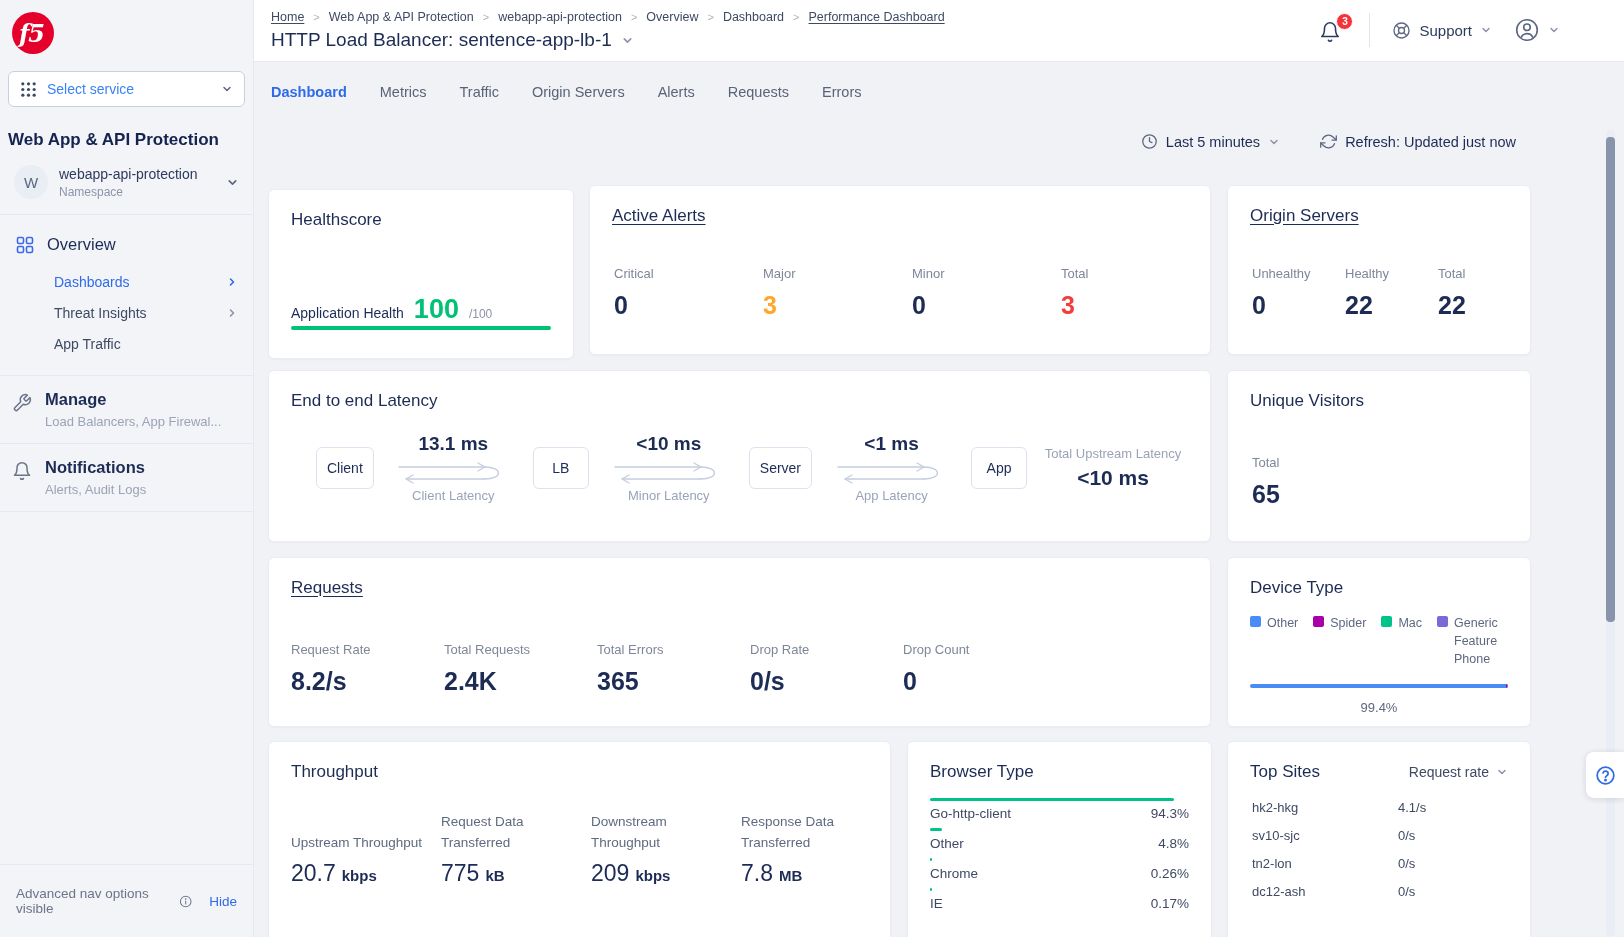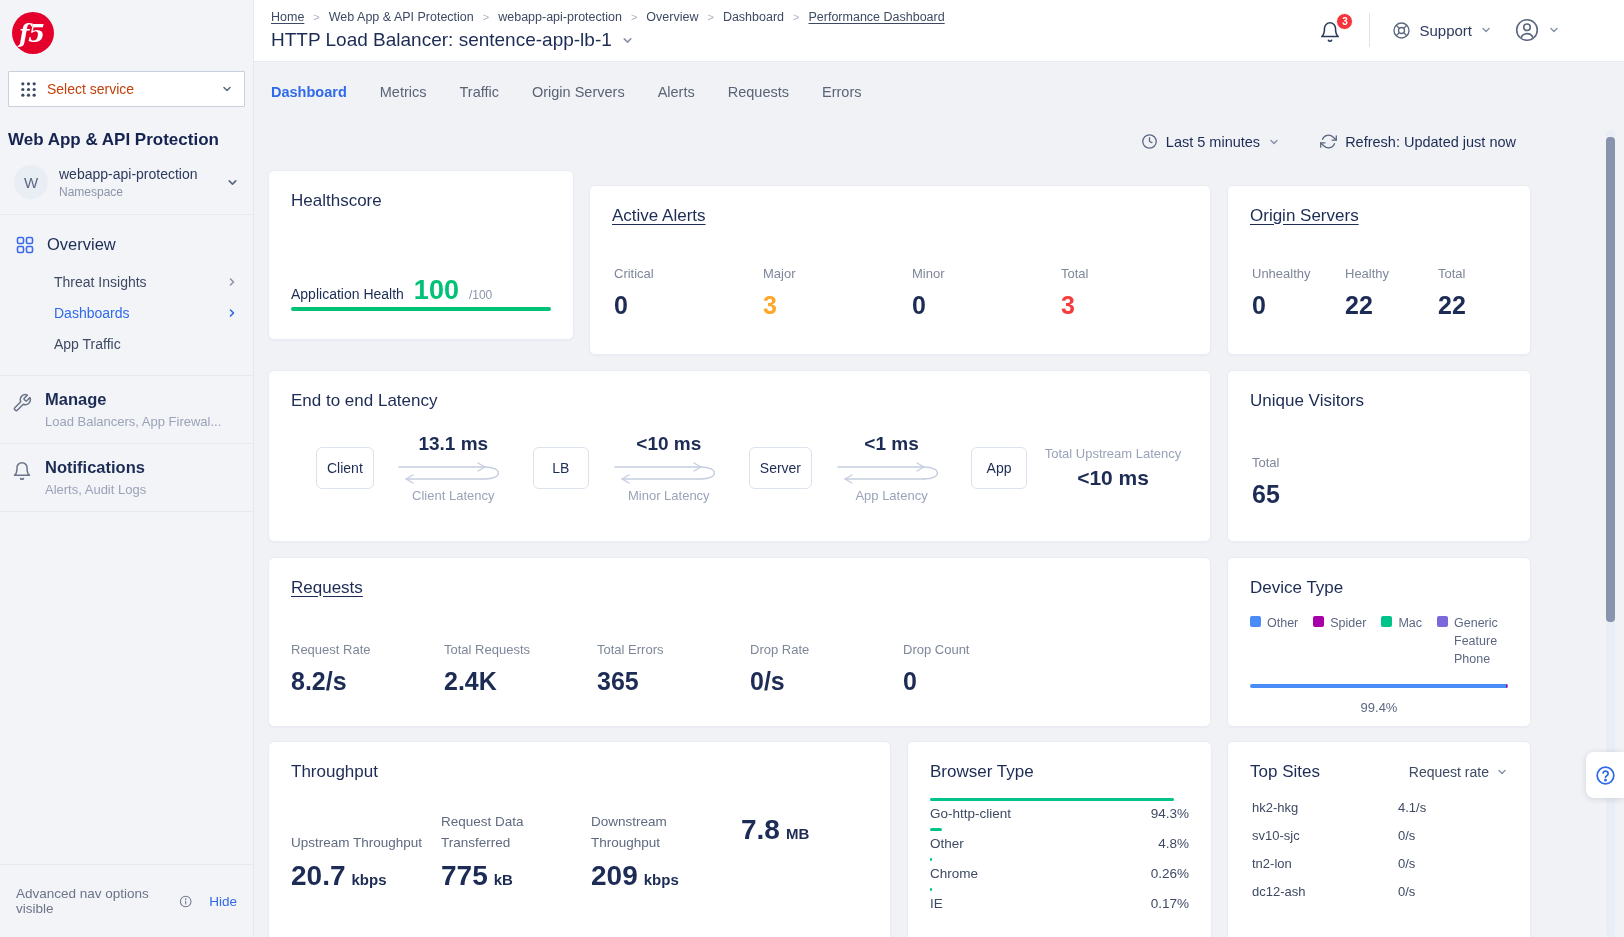--- a/index.html
+++ b/index.html
@@ -17,22 +17,22 @@
     position:absolute; left:0; top:0; width:254px; height:937px;
     background:#f3f4f8; border-right:1px solid #e4e8f0;
   }
   .logo {
     margin:12px 0 0 12px; width:42px; height:42px; border-radius:50%;
     background:#e4002b; color:#fff; display:flex; align-items:center; justify-content:center;
     font-family:"DejaVu Serif", serif; font-style:italic; font-weight:bold; font-size:24px;
     letter-spacing:-1px; padding-right:3px;
   }
   .select-service {
-    margin:17px 8px 0; height:36px; background:#fff; border:1px solid #c9d0dd; border-radius:1px;
-    display:flex; align-items:center; gap:10px; padding:0 11px; font-size:14px; color:#c2410c; cursor:pointer;justify-content:center;
+    margin:17px 8px 0; height:36px; background:#fff; border:1px solid #c9d0dd; border-radius:6px;
+    display:flex; align-items:center; gap:10px; padding:0 11px; font-size:14px; color:#3b82f6; cursor:pointer;justify-content:center;
   }
   .select-service .chev { margin-left:auto; }
   .side-title { margin:23px 8px 0; font-size:17px; font-weight:700; color:#14234f; }
   .ns-row {
     margin:15px 8px 0; padding:0 6px 15px 6px; display:flex; align-items:center; gap:11px; cursor:pointer;
   }
   .ns-avatar {
     width:34px; height:34px; border-radius:50%; background:#e9edf4; color:#5c6780;
     display:flex; align-items:center; justify-content:center; font-size:15px; flex:none;
   }
@@ -122,21 +122,21 @@
   .swatch { width:11px; height:11px; border-radius:2px; margin-top:2px; flex:none; }
   .legend-item.narrow { width:56px; }
   .device-bar { margin:16px 22px 0; height:4px; border-radius:2px; overflow:hidden; display:flex; }
   .device-pct { text-align:center; font-size:13px; color:#5d6880; margin-top:12px; }
 
   
   .tp-metrics { position:absolute; left:22px; top:66px; display:flex; }
   .tp-col { width:150px; }
   .tp-label { width:140px; min-height:46px; display:flex; align-items:flex-end; font-size:13.5px; color:#5f6a80; line-height:1.6; }
   .tp-value { margin-top:6px; display:flex; align-items:baseline; gap:6px; color:#1d2c55; }
-  .tp-num { font-size:28px; font-weight:700; }
+  .tp-num { font-size:23px; font-weight:400; }
   .tp-unit { font-size:15px; font-weight:700; }
 
   
   .br-rows { margin:16px 22px 0; }
   .br-row { margin-bottom:6px; }
   .br-bar { height:3px; background:#00c389; border-radius:2px; min-width:2px; margin-bottom:5px; }
   .br-line { display:flex; justify-content:space-between; font-size:13.5px; color:#3e4a63; height:16px; margin-bottom:6px; }
 
   
   .ts-head { margin:20px 22px 0; display:flex; justify-content:space-between; align-items:center; }
@@ -199,29 +199,29 @@
     <div class="nav-head">
       <svg width="18" height="18" viewBox="0 0 18 18" fill="none" stroke="#3b6ae8" stroke-width="1.6">
         <rect x="1.5" y="1.5" width="6" height="6" rx="1.4"></rect>
           <rect x="10.5" y="1.5" width="6" height="6" rx="1.4"></rect>
         <rect x="1.5" y="10.5" width="6" height="6" rx="1.4"></rect>
           <rect x="10.5" y="10.5" width="6" height="6" rx="1.4"></rect>
       </svg>
       <span>Overview</span>
     </div>
     <div class="nav-sub">
+      <div class="nav-item active">
+        <span>Dashboards</span>
+        <svg class="chev" width="12" height="12" viewBox="0 0 12 12" fill="none" stroke="#2f6ae8" stroke-width="1.6" stroke-linecap="round" stroke-linejoin="round">
+            <path d="M4.5 3 L7.5 6 L4.5 9"></path>
+          </svg>
+      </div>
       <div class="nav-item">
         <span>Threat Insights</span>
         <svg class="chev" width="12" height="12" viewBox="0 0 12 12" fill="none" stroke="#8b94a9" stroke-width="1.6" stroke-linecap="round" stroke-linejoin="round">
-            <path d="M4.5 3 L7.5 6 L4.5 9"></path>
-          </svg>
-      </div>
-      <div class="nav-item active">
-        <span>Dashboards</span>
-        <svg class="chev" width="12" height="12" viewBox="0 0 12 12" fill="none" stroke="#2f6ae8" stroke-width="1.6" stroke-linecap="round" stroke-linejoin="round">
             <path d="M4.5 3 L7.5 6 L4.5 9"></path>
           </svg>
       </div>
       <div class="nav-item">
         <span>App Traffic</span>
       </div>
     </div>
   </div>
 
   <div class="divider"></div>
@@ -343,21 +343,21 @@
   <div class="ctl">
     <svg class="muted-icon" width="17" height="17" viewBox="0 0 24 24" fill="none" stroke="currentColor" stroke-width="1.8" stroke-linecap="round" stroke-linejoin="round">
       <polyline points="23 4 23 10 17 10"></polyline>
         <polyline points="1 20 1 14 7 14"></polyline>
       <path d="M3.51 9a9 9 0 0 1 14.85-3.36L23 10M1 14l4.64 4.36A9 9 0 0 0 20.49 15"></path>
     </svg>
     <span>Refresh: Updated just now</span>
   </div>
 </div>
 
-<div class="card" style="left:268px; top:170px; width:306px; height:170px;">
+<div class="card" style="left:268px; top:189px; width:306px; height:170px;">
   <div class="card-title">Healthscore</div>
   <div class="hs-row">
     <span class="hs-label">Application Health</span>
     <span class="hs-value" style="color: rgb(0, 194, 119);">100</span>
     <span class="hs-suffix">/100</span>
   </div>
   <div class="hs-bar"></div>
 </div>
 
 <div class="card" style="left:589px; top:185px; width:622px; height:170px;">
@@ -530,20 +530,21 @@
         </div>
     </div>
     <div class="tp-col">
       <div class="tp-label">Downstream Throughput</div>
       <div class="tp-value">
           <span class="tp-num">209</span>
           <span class="tp-unit">kbps</span>
         </div>
     </div>
     <div class="tp-col">
+      <div class="tp-label">Response Data Transferred</div>
       <div class="tp-value">
           <span class="tp-num">7.8</span>
           <span class="tp-unit">MB</span>
         </div>
     </div>
   </div>
 </div>
 
 <div class="card" style="left:907px; top:741px; width:305px; height:230px;">
   <div class="card-title">Browser Type</div>

